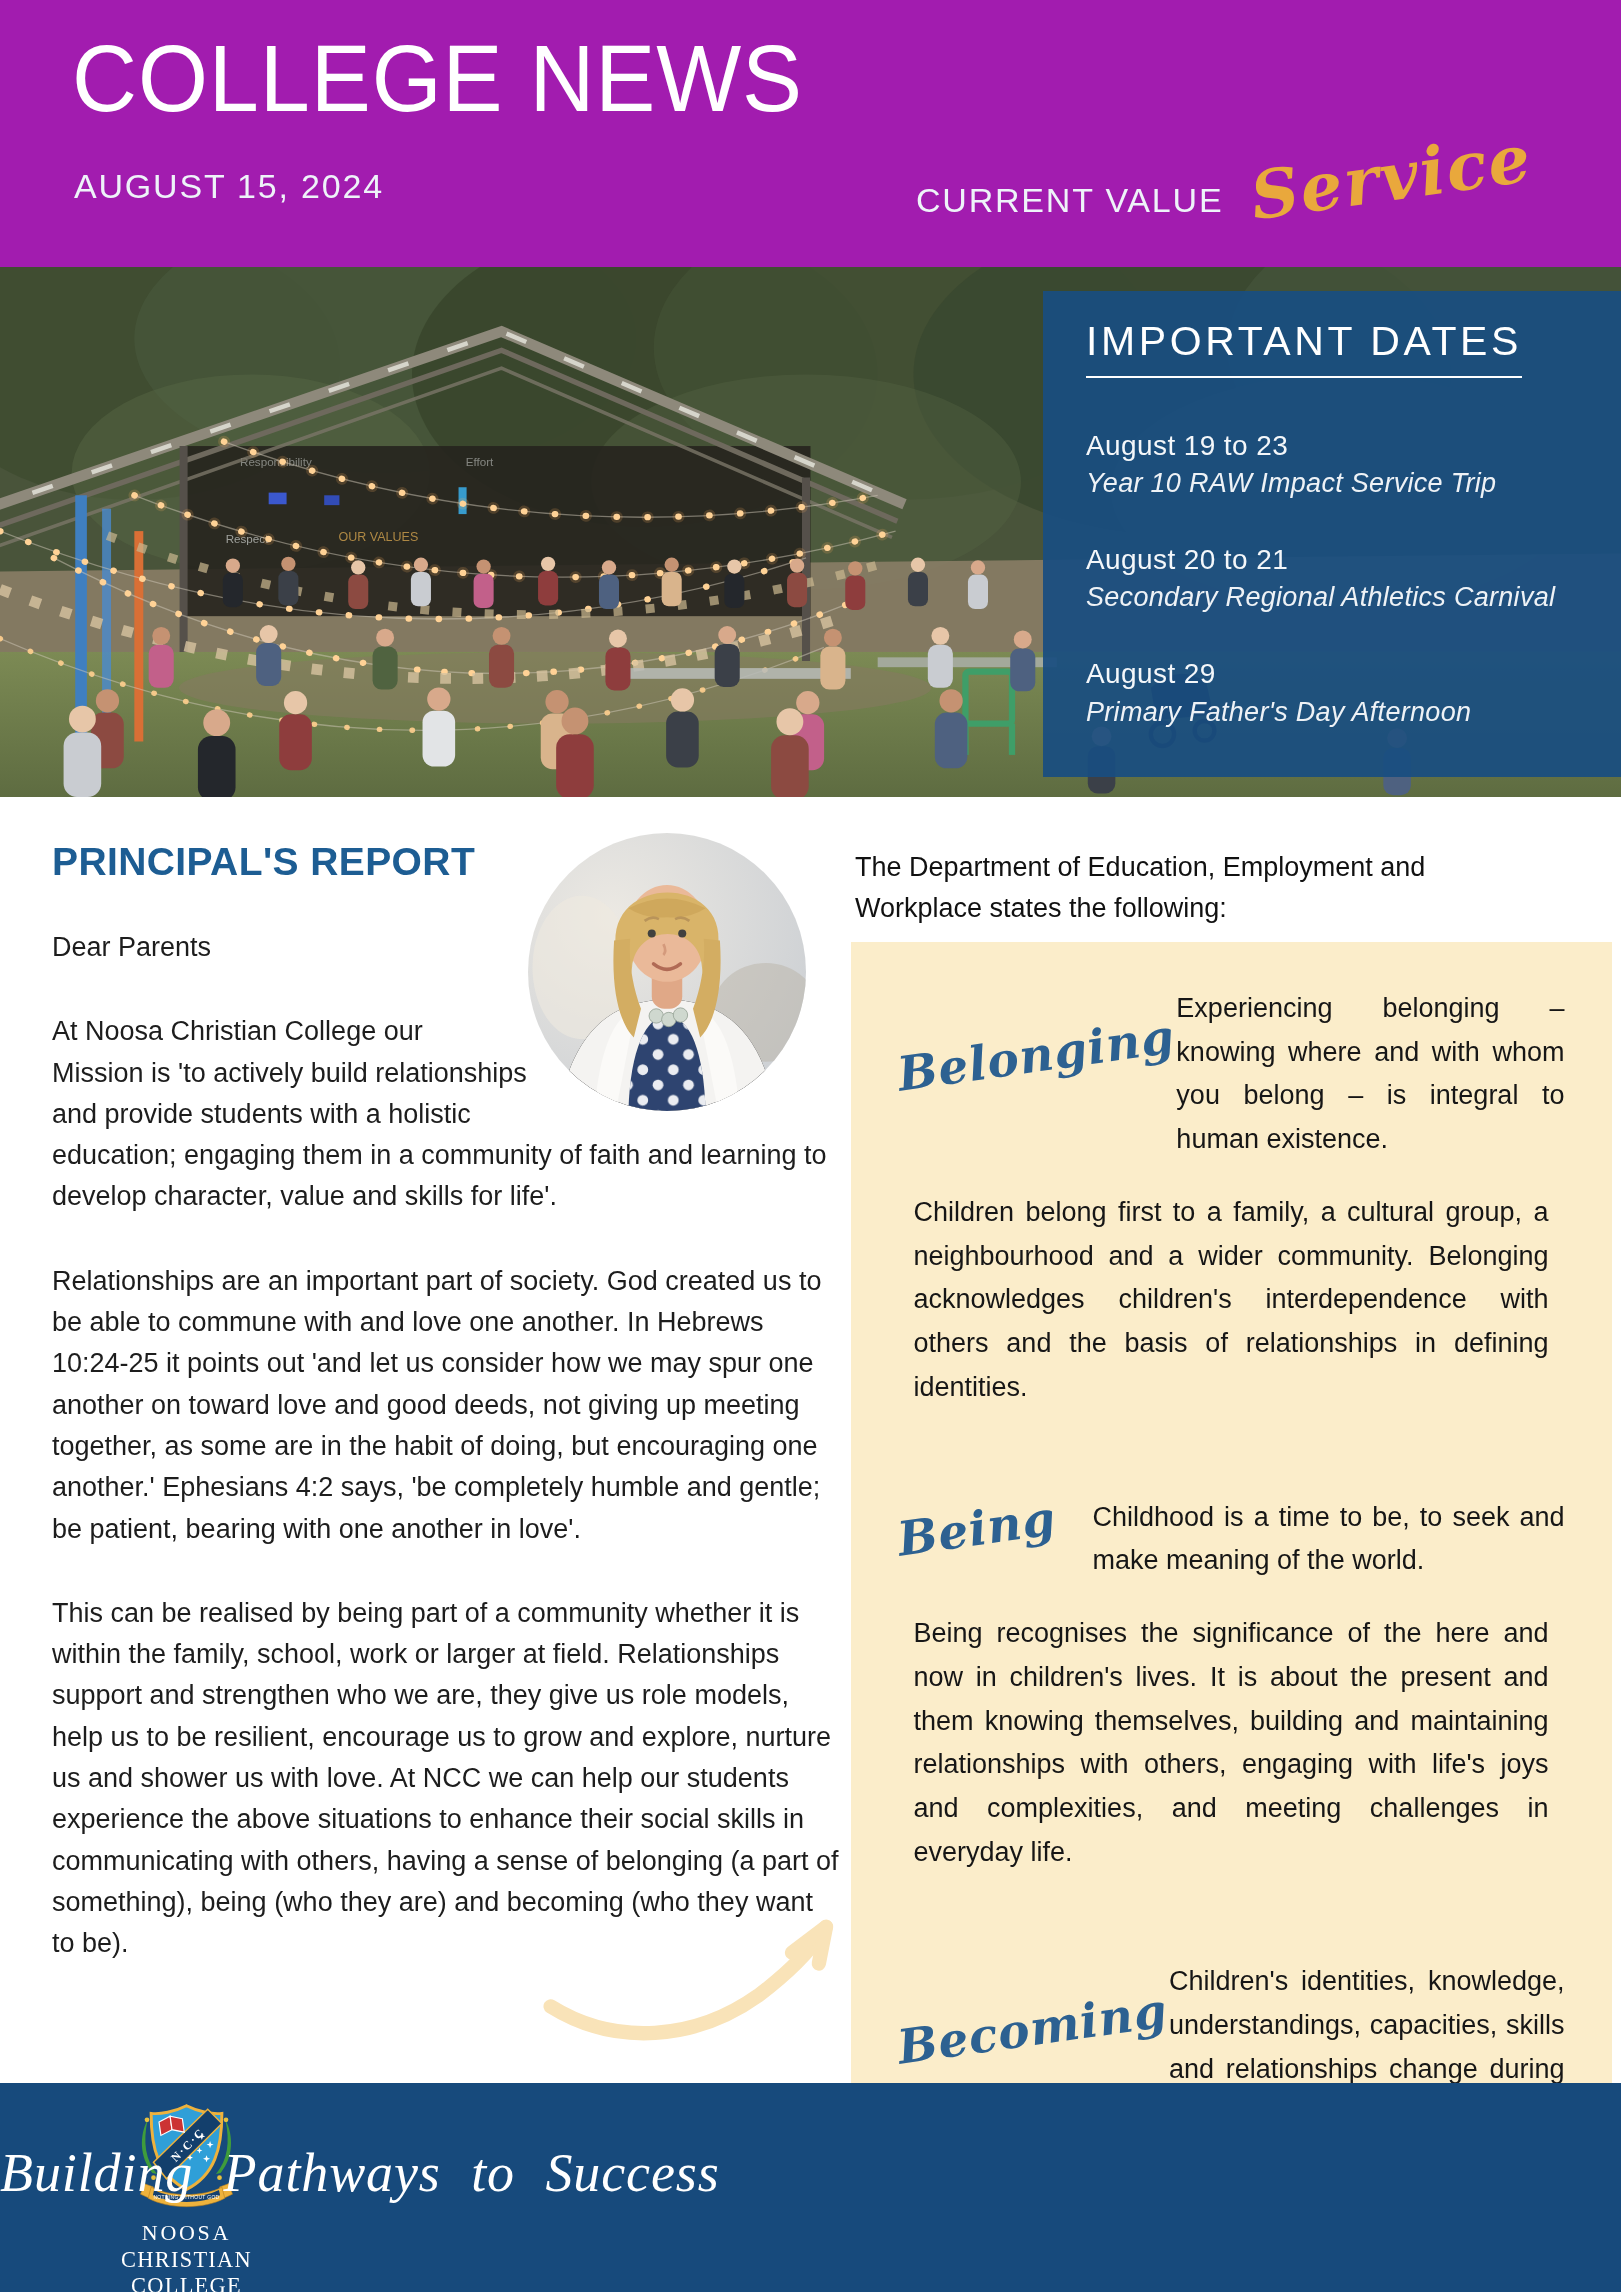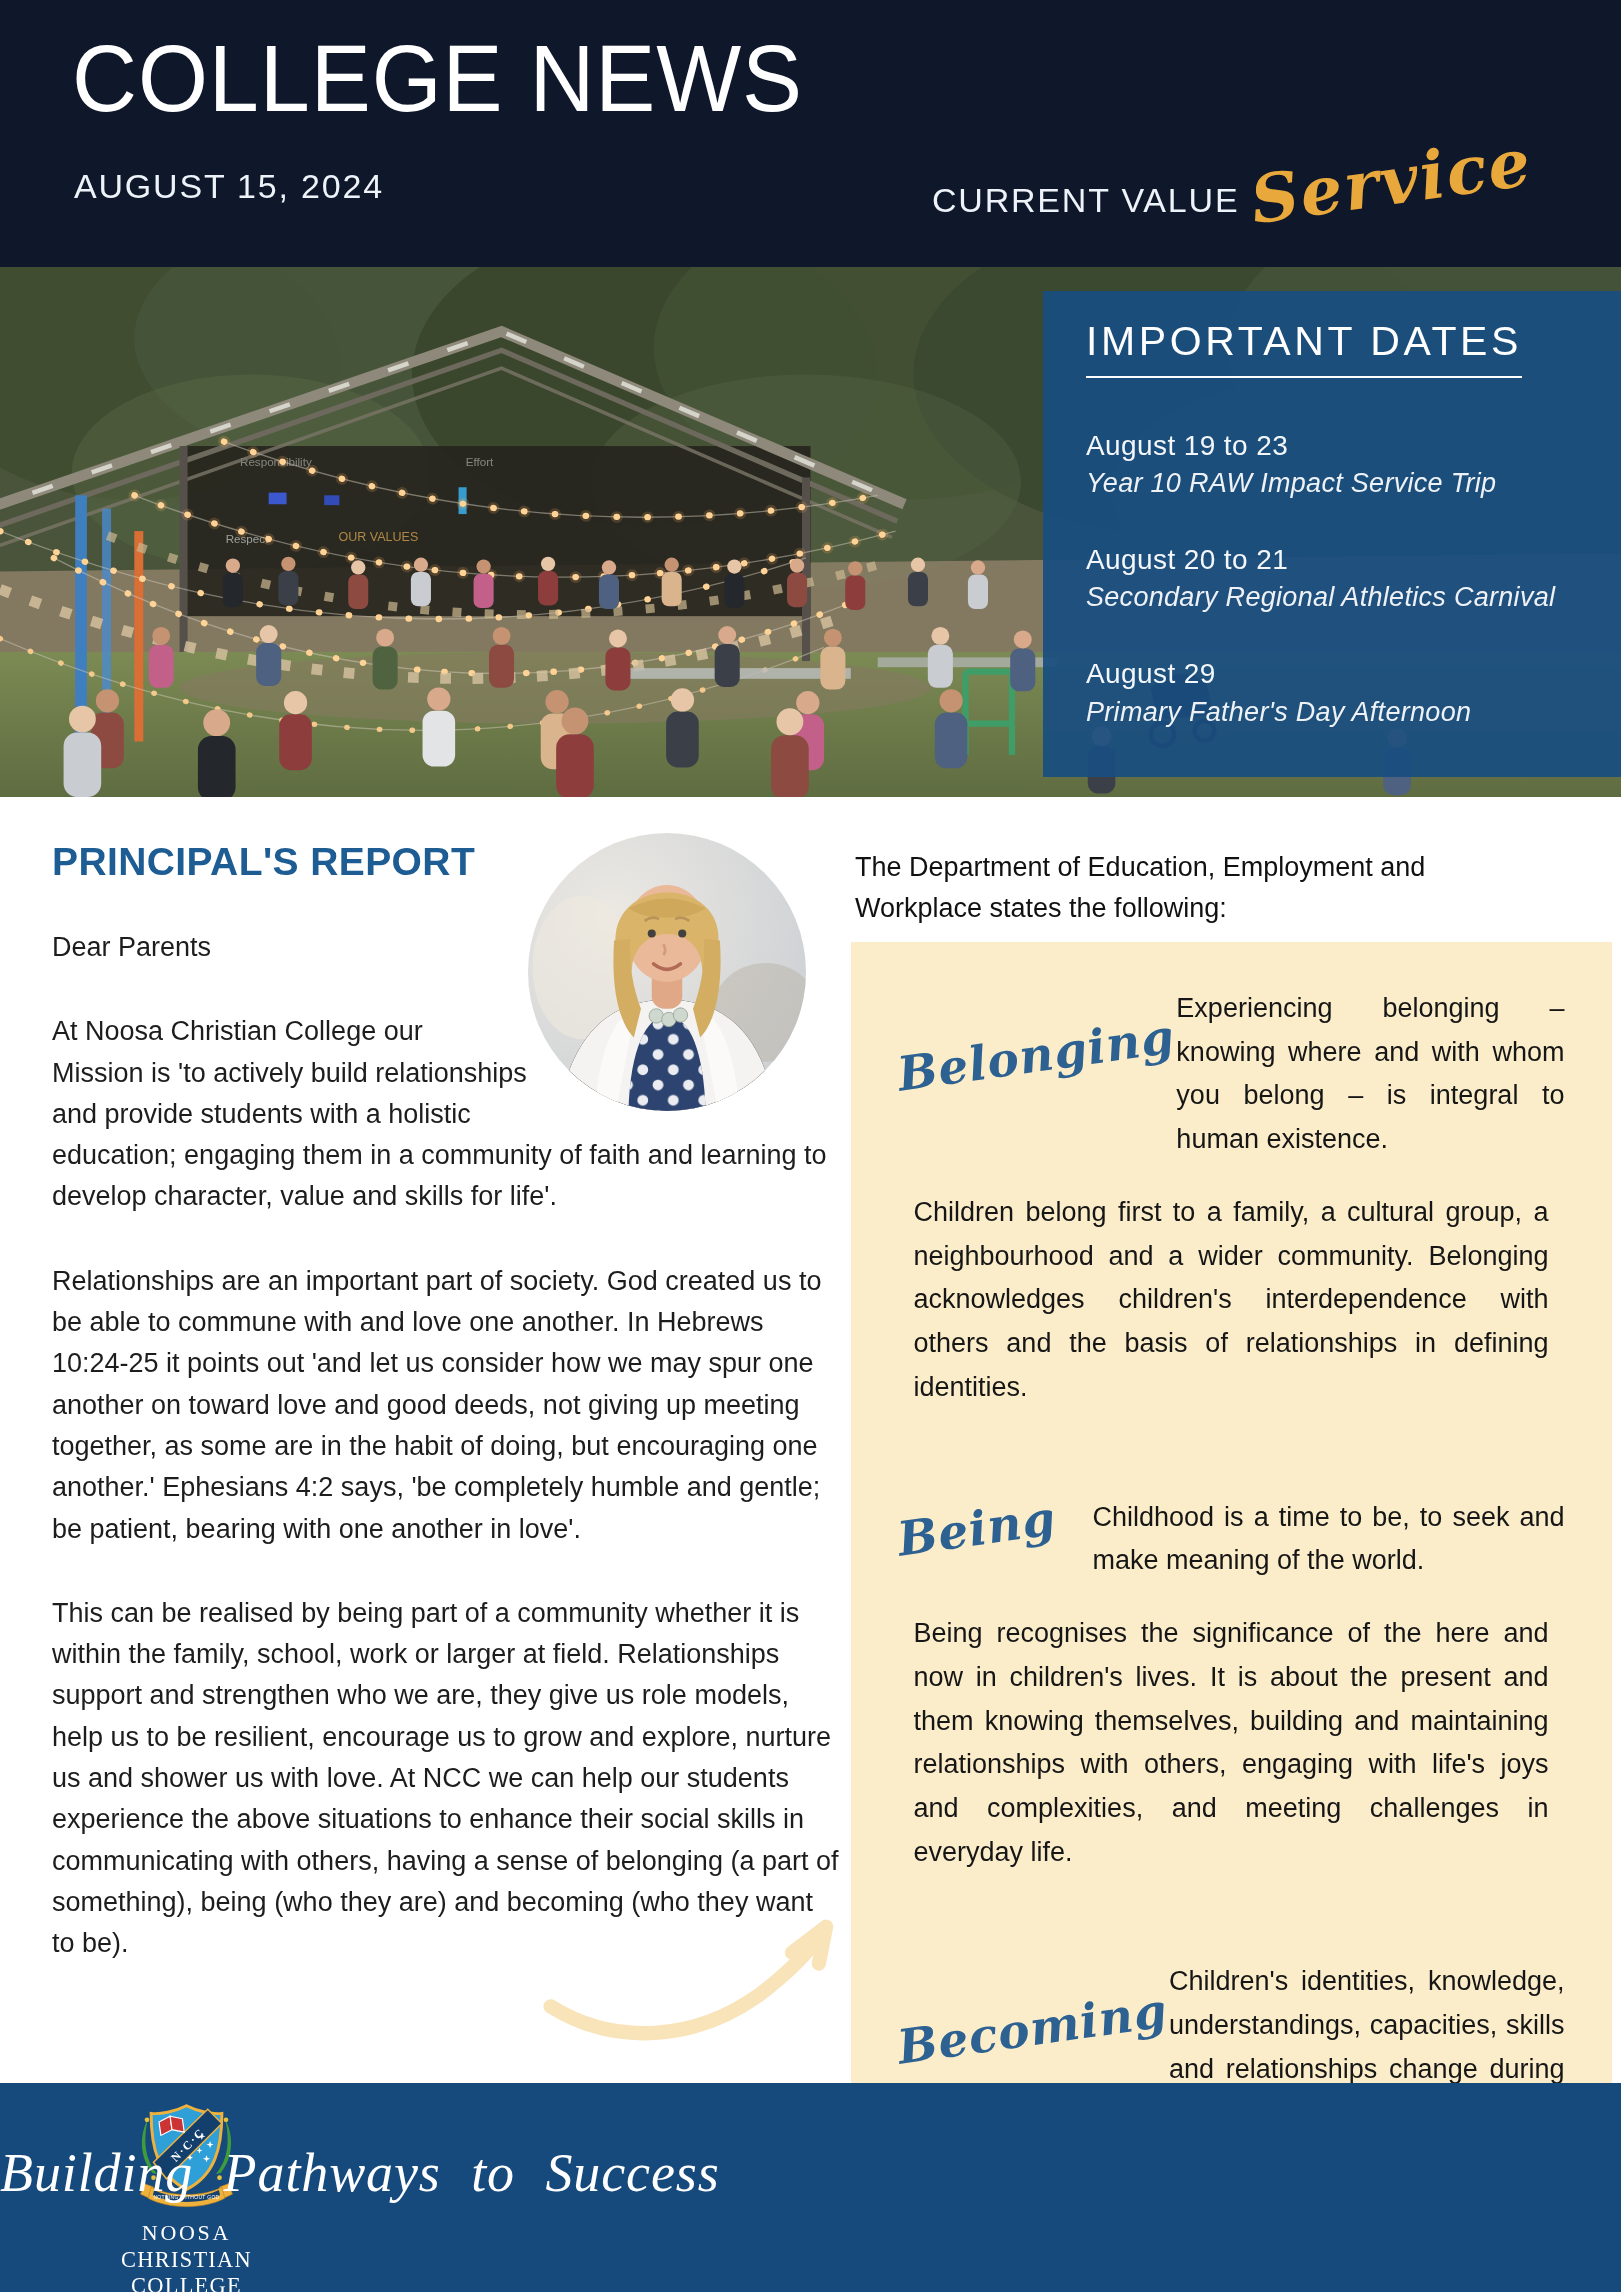--- a/index.html
+++ b/index.html
@@ -1,25 +1,25 @@
 <!DOCTYPE html>
 <html style="font-size:14.3px"><head>
 <meta charset="utf-8">
 <style>
   html,body{margin:0;padding:0;background:#e8e8e8;}
   .page{position:relative;width:1621px;height:2293px;background:#ffffff;overflow:hidden;
         font-family:"Liberation Sans",sans-serif;color:#1c1c1c;}
 
   
-  .masthead{position:absolute;left:0;top:0;width:1621px;height:267px;background:#0f172a;color:#fff;}
+  .masthead{position:absolute;left:0;top:0;width:1621px;height:267px;background:#a21caf;color:#fff;}
   .masthead-title{position:absolute;left:72px;top:25px;margin:0;font-size:90px;font-weight:400;
                   letter-spacing:0.9px;transform:scaleY(1.05);transform-origin:top left;white-space:nowrap;}
   .masthead-date{position:absolute;left:74px;top:167px;font-size:34px;font-weight:300;
                  letter-spacing:1.8px;color:#eef3f9;}
-  .masthead-value{position:absolute;right:88px;top:134px;display:flex;align-items:flex-end;gap:11px;}
+  .masthead-value{position:absolute;right:88px;top:134px;display:flex;align-items:center;gap:27px;}
   .current-value-label{font-size:34px;font-weight:300;letter-spacing:1.8px;margin-top:47px;color:#eef3f9;}
   .service-script{font-family:"DejaVu Serif",serif;font-style:italic;font-weight:700;font-size:66px;
                   color:#e9a83c;transform:rotate(-8deg);letter-spacing:1.8px;}
 
   
   .hero{position:absolute;left:0;top:267px;width:1621px;height:530px;overflow:hidden;}
   .hero svg{position:absolute;left:0;top:0;}
 
   
   .dates-panel{position:absolute;top:24px;right:0;width:578px;height:486px;box-sizing:border-box;

